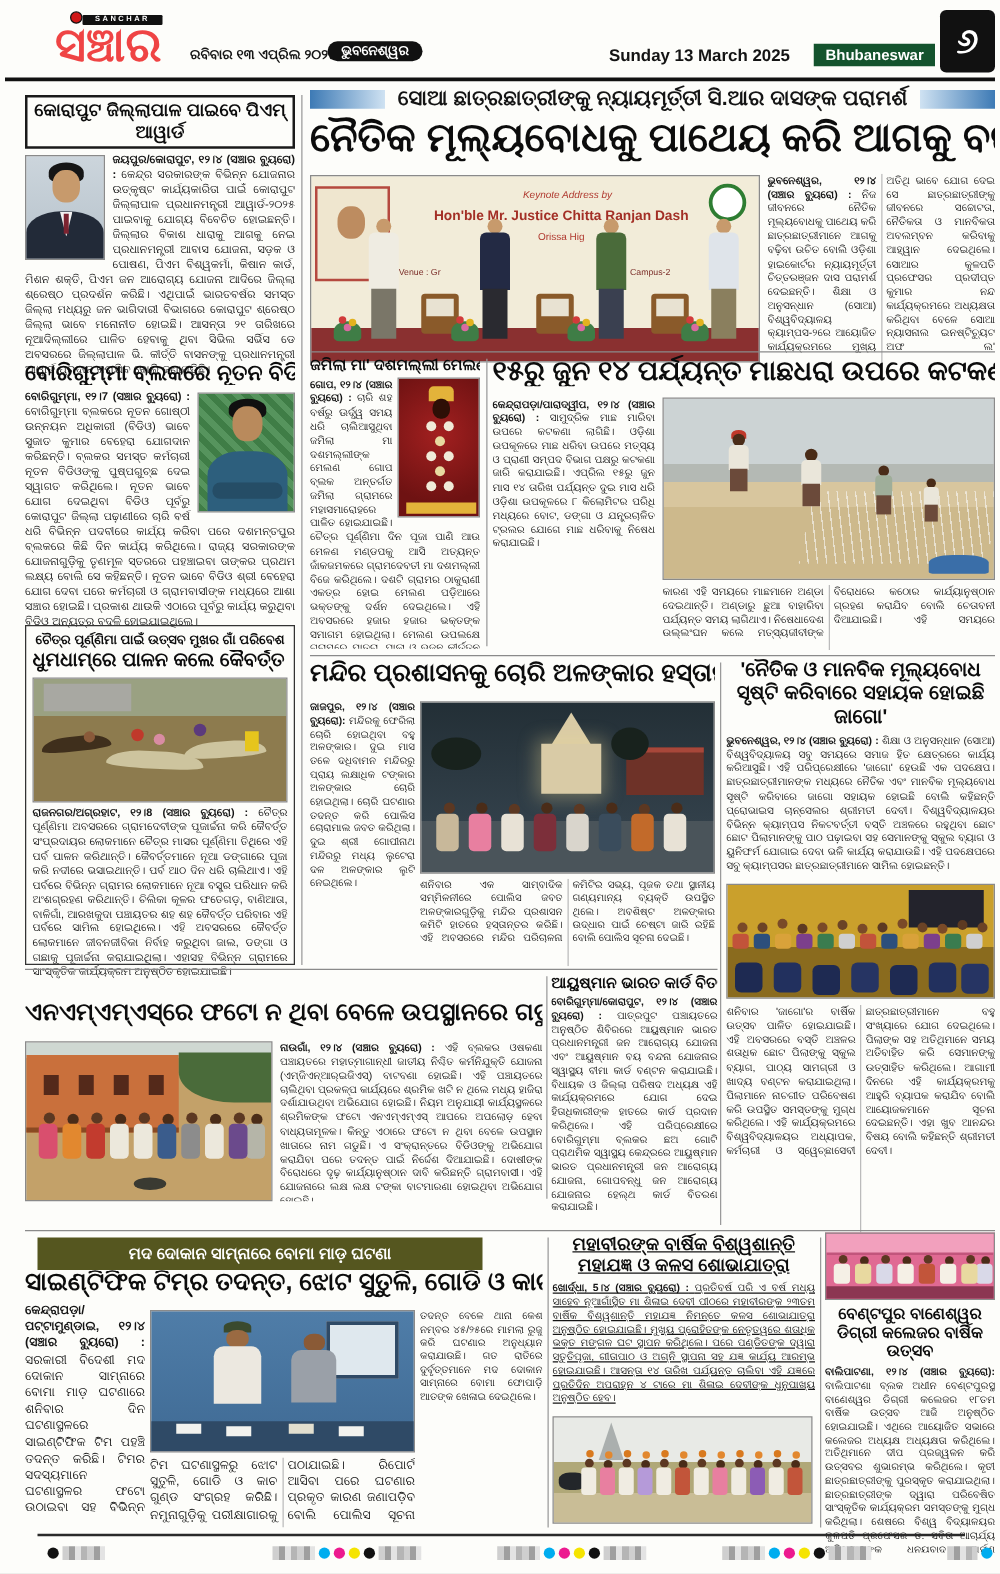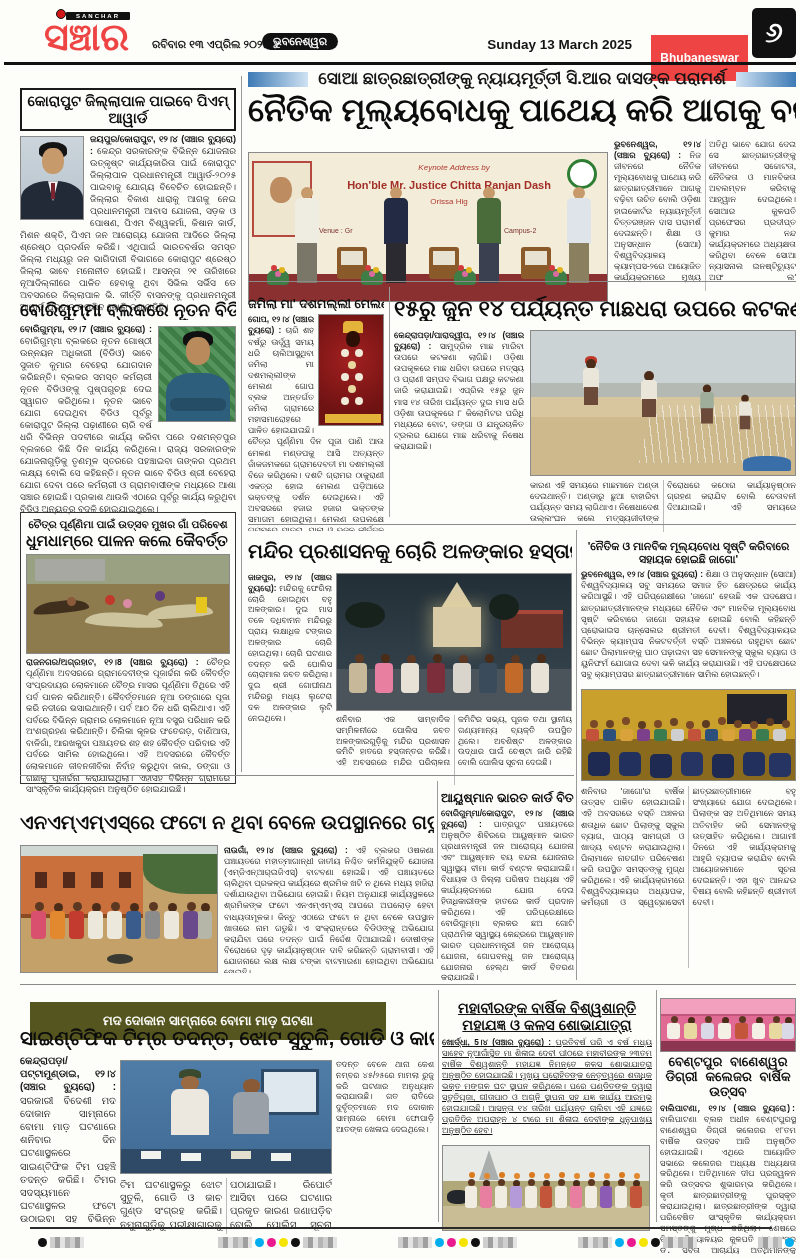--- a/index.html
+++ b/index.html
@@ -8,27 +8,27 @@
   
   .logo-banner{position:absolute;left:66px;top:12px;background:#111;color:#fff;font-size:6px;
         font-weight:bold;letter-spacing:2px;padding:1px 10px;border-radius:1px;}
   .logo-reddot{position:absolute;left:56px;top:9px;width:8px;height:8px;border-radius:50%;
         background:#cf1717;border:1px solid #111;}
   .logo-odia{position:absolute;left:44px;top:18px;font-size:38px;font-weight:800;line-height:1;color:#ef4444;}
   .mast-date{position:absolute;left:152px;top:38px;font-size:11px;font-weight:bold;}
   .city-pill{position:absolute;left:262px;top:33px;background:#111;color:#fff;font-size:11px;
         font-weight:bold;padding:2px 11px;border-radius:10px;}
   .date-en{position:absolute;right:168px;top:37px;font-size:13.5px;font-weight:bold;}
-  .city-en{position:absolute;right:52px;top:35px;background:#ef4444;color:#fff;font-size:12px;
-        font-weight:bold;padding:16px 9px;}
+  .city-en{position:absolute;right:52px;top:35px;background:#14532d;color:#fff;font-size:12px;
+        font-weight:bold;padding:2px 9px;}
   .pageno{position:absolute;right:4px;top:8px;width:44px;height:50px;background:#111;color:#fff;
         border-radius:5px;display:flex;align-items:center;justify-content:center;font-size:28px;font-weight:bold;}
   .mast-rule{position:absolute;left:4px;right:4px;top:62px;height:3px;background:#111;}
   
-  .art{position:absolute;margin-top:12px;}
+  .art{position:absolute;}
   .vr{position:absolute;width:1px;background:#9a9a9a;}
   .hr{position:absolute;height:1px;background:#8a8a8a;}
   .hl{font-weight:800;color:#0c0c0c;text-align:center;line-height:1.15;margin:0;}
   .nowrap{white-space:nowrap;overflow:hidden;}
   .box-hl{border:2px solid #1a1a1a;padding:3px 2px;}
   .body{font-size:9px;line-height:1.33;text-align:justify;margin:3px 0 0;}
   .body-s{font-size:8.4px;line-height:1.32;text-align:justify;margin:0;}
   .dl{font-weight:bold;}
   .col2{column-count:2;column-gap:8px;column-rule:1px solid #bbb;}
   .ph{position:relative;overflow:hidden;border:1px solid #8a8a8a;box-sizing:border-box;}
@@ -336,21 +336,21 @@
         <div class="abs red"></div>
       <div class="tree" style="left:8px;top:28px;"></div>
         <div class="tree" style="right:52px;top:20px;width:30px;"></div>
       <div class="abs heads"></div>
         <div class="abs tors"></div>
     </div>
     <div class="abs body-s col2" style="left:88px;top:175px;width:236px;height:70px;font-size:8.2px;overflow:hidden;">ଶନିବାର ଏକ ସାମ୍ବାଦିକ ସମ୍ମିଳନୀରେ ପୋଲିସ ଜବତ ଅଳଙ୍କାରଗୁଡ଼ିକୁ ମନ୍ଦିର ପ୍ରଶାସନ କମିଟି ହାତରେ ହସ୍ତାନ୍ତର କରିଛି। ଏହି ଅବସରରେ ମନ୍ଦିର ପରିଚାଳନା କମିଟିର ସଭ୍ୟ, ପୂଜକ ତଥା ସ୍ଥାନୀୟ ଗଣ୍ୟମାନ୍ୟ ବ୍ୟକ୍ତି ଉପସ୍ଥିତ ଥିଲେ। ଅବଶିଷ୍ଟ ଅଳଙ୍କାର ଉଦ୍ଧାର ପାଇଁ ଚେଷ୍ଟା ଜାରି ରହିଛି ବୋଲି ପୋଲିସ ସୂଚନା ଦେଇଛି।</div>
   </section>
 
   <section class="art" style="left:581px;top:528px;width:215px;">
-    <h2 class="hl" style="font-size:11px;">'ନୈତିକ ଓ ମାନବିକ ମୂଲ୍ୟବୋଧ ସୃଷ୍ଟି କରିବାରେ ସହାୟକ ହୋଇଛି ଜାଗୋ'</h2>
+    <h2 class="hl" style="font-size:16px;">'ନୈତିକ ଓ ମାନବିକ ମୂଲ୍ୟବୋଧ ସୃଷ୍ଟି କରିବାରେ ସହାୟକ ହୋଇଛି ଜାଗୋ'</h2>
     <div class="body-s" style="margin-top:4px;height:116px;overflow:hidden;">
       <b class="dl">ଭୁବନେଶ୍ୱର, ୧୨।୪ (ସଞ୍ଚାର ବ୍ୟୁରୋ) :</b>
       <span>ଶିକ୍ଷା ଓ ଅନୁସନ୍ଧାନ (ସୋଆ) ବିଶ୍ୱବିଦ୍ୟାଳୟ ସବୁ ସମୟରେ ସମାଜ ହିତ କ୍ଷେତ୍ରରେ କାର୍ଯ୍ୟ କରିଆସୁଛି। ଏହି ପରିପ୍ରେକ୍ଷୀରେ 'ଜାଗୋ' ହେଉଛି ଏକ ପଦକ୍ଷେପ। ଛାତ୍ରଛାତ୍ରୀମାନଙ୍କ ମଧ୍ୟରେ ନୈତିକ ଏବଂ ମାନବିକ ମୂଲ୍ୟବୋଧ ସୃଷ୍ଟି କରିବାରେ ଜାଗୋ ସହାୟକ ହୋଇଛି ବୋଲି କହିଛନ୍ତି ପ୍ରୋଭାଇସ ଚାନ୍ସେଲର ଶ୍ରୀମତୀ ଦେବୀ। ବିଶ୍ୱବିଦ୍ୟାଳୟର ବିଭିନ୍ନ କ୍ୟାମ୍ପସ ନିକଟବର୍ତ୍ତୀ ବସ୍ତି ଅଞ୍ଚଳରେ ରହୁଥିବା ଛୋଟ ଛୋଟ ପିଲାମାନଙ୍କୁ ପାଠ ପଢ଼ାଇବା ସହ ସେମାନଙ୍କୁ ସ୍କୁଲ ବ୍ୟାଗ ଓ ୟୁନିଫର୍ମ ଯୋଗାଇ ଦେବା ଭଳି କାର୍ଯ୍ୟ କରାଯାଉଛି। ଏହି ପଦକ୍ଷେପରେ ସବୁ କ୍ୟାମ୍ପସର ଛାତ୍ରଛାତ୍ରୀମାନେ ସାମିଲ ହୋଇଛନ୍ତି।</span>
     </div>
     <div class="ph p-jag" style="width:215px;height:92px;margin-top:4px;">
       <div class="abs screen"></div>
         <div class="abs heads"></div>
         <div class="abs shirts"></div>
         <div class="abs bags"></div>
     </div>
@@ -375,21 +375,21 @@
 
   <section class="art" style="left:441px;top:779px;width:133px;height:200px;">
     <h2 class="hl nowrap" style="font-size:12.5px;">ଆୟୁଷ୍ମାନ ଭାରତ କାର୍ଡ ବିତରଣ</h2>
     <div class="body-s" style="margin-top:3px;font-size:8.3px;height:180px;overflow:hidden;">
       <b class="dl">ବୋରିଗୁମ୍ମା/କୋରାପୁଟ, ୧୨।୪ (ସଞ୍ଚାର ବ୍ୟୁରୋ) :</b>
       <span>ପାତ୍ରପୁଟ ପଞ୍ଚାୟତରେ ଅନୁଷ୍ଠିତ ଶିବିରରେ ଆୟୁଷ୍ମାନ ଭାରତ ପ୍ରଧାନମନ୍ତ୍ରୀ ଜନ ଆରୋଗ୍ୟ ଯୋଜନା ଏବଂ ଆୟୁଷ୍ମାନ ବୟ ବନ୍ଦନା ଯୋଜନାର ସ୍ୱାସ୍ଥ୍ୟ ବୀମା କାର୍ଡ ବଣ୍ଟନ କରାଯାଇଛି। ବିଧାୟକ ଓ ଜିଲ୍ଲା ପରିଷଦ ଅଧ୍ୟକ୍ଷ ଏହି କାର୍ଯ୍ୟକ୍ରମରେ ଯୋଗ ଦେଇ ହିତାଧିକାରୀଙ୍କ ହାତରେ କାର୍ଡ ପ୍ରଦାନ କରିଥିଲେ। ଏହି ପରିପ୍ରେକ୍ଷୀରେ ବୋରିଗୁମ୍ମା ବ୍ଲକର ଛଅ ଗୋଟି ପ୍ରାଥମିକ ସ୍ୱାସ୍ଥ୍ୟ କେନ୍ଦ୍ରରେ ଆୟୁଷ୍ମାନ ଭାରତ ପ୍ରଧାନମନ୍ତ୍ରୀ ଜନ ଆରୋଗ୍ୟ ଯୋଜନା, ଗୋପବନ୍ଧୁ ଜନ ଆରୋଗ୍ୟ ଯୋଜନାର ହେଲ୍ଥ କାର୍ଡ ବିତରଣ କରାଯାଇଛି।</span>
     </div>
   </section>
 
   <section class="art" style="left:20px;top:990px;width:414px;height:234px;">
-    <div class="bk" style="left:10px;top:0;width:356px;height:38px;">ମଦ ଦୋକାନ ସାମ୍ନାରେ ବୋମା ମାଡ଼ ଘଟଣା</div>
+    <div class="bk" style="left:10px;top:0;width:356px;height:26px;">ମଦ ଦୋକାନ ସାମ୍ନାରେ ବୋମା ମାଡ଼ ଘଟଣା</div>
     <h2 class="hl nowrap abs" style="left:0;top:25px;width:414px;font-size:20px;">ସାଇଣ୍ଟିଫିକ ଟିମ୍‌ର ତଦନ୍ତ, ଝୋଟ ସୁତୁଳି, ଗୋଡି ଓ କାଚ ଗୁଣ୍ଡ ସଂଗ୍ରହ</h2>
     <div class="abs body-s" style="left:0;top:52px;width:96px;height:174px;font-size:10px;overflow:hidden;">
       <b class="dl">କେନ୍ଦ୍ରାପଡ଼ା/ପଟ୍ଟାମୁଣ୍ଡାଇ, ୧୨।୪ (ସଞ୍ଚାର ବ୍ୟୁରୋ) :</b>
       <span>ସରକାରୀ ବିଦେଶୀ ମଦ ଦୋକାନ ସାମ୍ନାରେ ବୋମା ମାଡ଼ ଘଟଣାରେ ଶନିବାର ଦିନ ଘଟଣାସ୍ଥଳରେ ସାଇଣ୍ଟିଫିକ ଟିମ ପହଞ୍ଚି ତଦନ୍ତ କରିଛି। ଟିମର ସଦସ୍ୟମାନେ ଘଟଣାସ୍ଥଳର ଫଟୋ ଉଠାଇବା ସହ ବିଭିନ୍ନ ନମୁନା ସଂଗ୍ରହ କରିଛନ୍ତି।</span>
     </div>
     <div class="ph p-bom abs" style="left:100px;top:58px;width:212px;height:114px;">
       <div class="abs win"></div>
         <div class="abs cap"></div>
         <div class="abs f1"></div>
         <div class="abs s1"></div>
@@ -410,21 +410,21 @@
     </div>
     <div class="ph p-mah" style="width:208px;height:86px;margin-top:4px;">
       <div class="abs tower"></div>
         <div class="abs bike"></div>
         <div class="abs kal"></div>
         <div class="abs heads"></div>
         <div class="abs tors"></div>
     </div>
   </section>
 
-  <section class="art" style="left:660px;top:986px;width:136px;height:238px;font-family:Liberation Mono, monospace;">
+  <section class="art" style="left:660px;top:986px;width:136px;height:238px;">
     <div class="ph p-col" style="width:136px;height:54px;">
       <div class="abs ban"></div>
         <div class="abs heads"></div>
         <div class="abs tors"></div>
         <div class="abs table"></div>
     </div>
     <h2 class="hl" style="font-size:13px;margin-top:4px;">ବେଣ୍ଟପୁର ବାଣେଶ୍ୱର ଡିଗ୍ରୀ କଲେଜର ବାର୍ଷିକ ଉତ୍ସବ</h2>
     <div class="body-s" style="margin-top:3px;font-size:8.3px;height:150px;overflow:hidden;">
       <b class="dl">ବାଲିପାଟଣା, ୧୨।୪ (ସଞ୍ଚାର ବ୍ୟୁରୋ):</b>
       <span>ବାଲିପାଟଣା ବ୍ଲକ ଅଧୀନ ବେଣ୍ଟପୁରସ୍ଥ ବାଣେଶ୍ୱର ଡିଗ୍ରୀ କଲେଜର ୧୮ତମ ବାର୍ଷିକ ଉତ୍ସବ ଆଜି ଅନୁଷ୍ଠିତ ହୋଇଯାଇଛି। ଏଥିରେ ଆୟୋଜିତ ସଭାରେ କଲେଜର ଅଧ୍ୟକ୍ଷ ଅଧ୍ୟକ୍ଷତା କରିଥିଲେ। ଅତିଥିମାନେ ଦୀପ ପ୍ରଜ୍ୱଳନ କରି ଉତ୍ସବର ଶୁଭାରମ୍ଭ କରିଥିଲେ। କୃତୀ ଛାତ୍ରଛାତ୍ରୀଙ୍କୁ ପୁରସ୍କୃତ କରାଯାଇଥିଲା। ଛାତ୍ରଛାତ୍ରୀଙ୍କ ଦ୍ୱାରା ପରିବେଷିତ ସାଂସ୍କୃତିକ କାର୍ଯ୍ୟକ୍ରମ ସମସ୍ତଙ୍କୁ ମୁଗ୍ଧ କରିଥିଲା। ଶେଷରେ ବିଶ୍ୱ ବିଦ୍ୟାଳୟର କୁଳପତି ପ୍ରଫେସର ଡ. ସବିତା ଆଚାର୍ଯ୍ୟ ଅତିଥିମାନଙ୍କୁ ଧନ୍ୟବାଦ ଅର୍ପଣ କରିଥିଲେ।</span>

